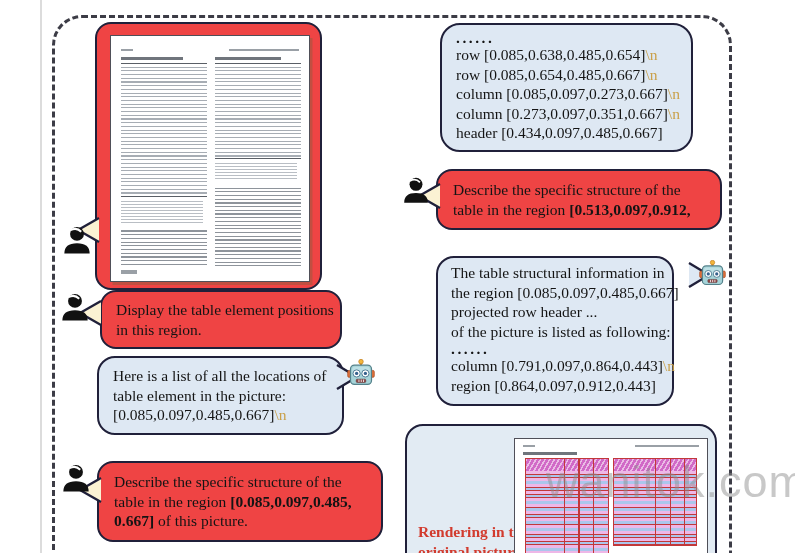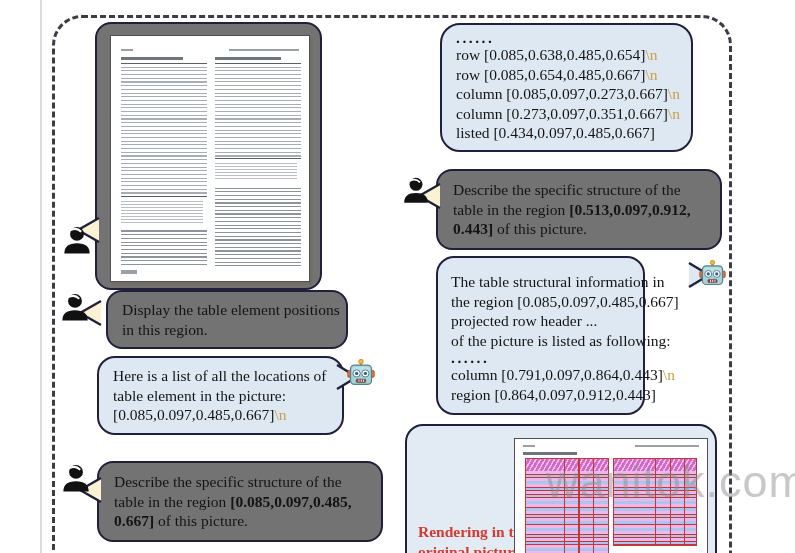--- a/index.html
+++ b/index.html
@@ -17,21 +17,21 @@
   }
   #left-edge-line{left:40px;top:0;width:2px;height:553px;background:#dcdcdc;}
 
   
   .bubble{
     position:absolute;box-sizing:border-box;
     border:2.6px solid #20203a;
     color:#141414;font-size:15.5px;line-height:19.5px;
     z-index:2;
   }
-  .bubble.user{background:#737373;}
+  .bubble.user{background:#ef4444;}
   .bubble.bot{background:#dee8f3;}
   .chat-line{white-space:nowrap;}
   .chat-line .nl{color:#c9a04a;}
   .chat-line .b{font-weight:700;}
   .chat-line.dots{font-weight:700;letter-spacing:2.5px;line-height:15px;}
   .tail{position:absolute;z-index:3;overflow:visible;}
   .icon{position:absolute;z-index:4;}
 
   
   .mini-page{
@@ -93,33 +93,32 @@
 <svg class="tail" style="left:76px;top:216px;" width="24" height="28" viewBox="0 0 24 28">
   <path d="M23,2 L2,14 L23,26" fill="#fbf2d3" stroke="#20203a" stroke-width="2.4" stroke-linejoin="round"></path>
 </svg>
 
 <div class="bubble bot" style="left:440px;top:23px;width:253px;border-radius:20px;padding:5px 10px 7px 14px;">
     <div class="chat-line dots"><span>......</span></div>
     <div class="chat-line"><span>row [0.085,0.638,0.485,0.654]</span><span class="nl">\n</span></div>
     <div class="chat-line"><span>row [0.085,0.654,0.485,0.667]</span><span class="nl">\n</span></div>
     <div class="chat-line"><span>column [0.085,0.097,0.273,0.667]</span><span class="nl">\n</span></div>
     <div class="chat-line"><span>column [0.273,0.097,0.351,0.667]</span><span class="nl">\n</span></div>
-    <div class="chat-line"><span>listed [0.434,0.097,0.485,0.667]</span></div>
+    <div class="chat-line"><span>header [0.434,0.097,0.485,0.667]</span></div>
   </div>
 
 <div class="bubble user" style="left:436px;top:169px;width:286px;border-radius:16px;padding:9px 12px 9px 15px;">
     <div class="chat-line"><span>Describe the specific structure of the</span></div>
     <div class="chat-line"><span>table in the region </span><span class="b">[0.513,0.097,0.912,</span></div>
-    <div class="chat-line"><span class="b">0.443]</span><span> of this picture.</span></div>
   </div>
 <svg class="tail" style="left:417px;top:183px;" width="24" height="26" viewBox="0 0 24 26">
   <path d="M23,1 L2,13 L23,25" fill="#fbf2d3" stroke="#20203a" stroke-width="2.4" stroke-linejoin="round"></path>
 </svg>
 
-<div class="bubble bot" style="left:436px;top:256px;width:209px;border-radius:18px;padding:14px 8px 9px 13px;">
+<div class="bubble bot" style="left:436px;top:256px;width:238px;border-radius:18px;padding:5px 8px 9px 13px;">
     <div class="chat-line"><span>The table structural information in</span></div>
     <div class="chat-line"><span>the region [0.085,0.097,0.485,0.667]</span></div>
     <div class="chat-line"><span>projected row header ...</span></div>
     <div class="chat-line"><span>of the picture is listed as following:</span></div>
     <div class="chat-line dots"><span>......</span></div>
     <div class="chat-line"><span>column [0.791,0.097,0.864,0.443]</span><span class="nl">\n</span></div>
     <div class="chat-line"><span>region [0.864,0.097,0.912,0.443]</span></div>
   </div>
 <svg class="tail" style="left:688px;top:262px;" width="22" height="26" viewBox="0 0 22 26">
   <path d="M1,1 L21,13 L1,25" fill="#dee8f3" stroke="#20203a" stroke-width="2.4" stroke-linejoin="round"></path>
@@ -145,21 +144,21 @@
       <div class="hdr"></div>
       <div class="tbody"></div>
       <div class="vl" style="left:50%;"></div>
       <div class="vl" style="left:68%;"></div>
       <div class="vl" style="left:85%;"></div>
     </div>
     <div class="greek light" style="left:98px;top:112px;width:84px;height:38px;"></div>
   </div>
 </div>
 
-<div class="bubble user" style="left:106px;top:290px;width:242px;border-radius:16px;padding:8px 12px 8px 14px;">
+<div class="bubble user" style="left:100px;top:290px;width:242px;border-radius:16px;padding:8px 12px 8px 14px;">
     <div class="chat-line"><span>Display the table element positions</span></div>
     <div class="chat-line"><span>in this region.</span></div>
   </div>
 <svg class="tail" style="left:78px;top:300px;" width="24" height="26" viewBox="0 0 24 26">
   <path d="M23,1 L2,13 L23,25" fill="#fbf2d3" stroke="#20203a" stroke-width="2.4" stroke-linejoin="round"></path>
 </svg>
 
 <div class="bubble bot" style="left:97px;top:356px;width:247px;border-radius:18px;padding:8px 8px 8px 14px;">
     <div class="chat-line"><span>Here is a list of all the locations of</span></div>
     <div class="chat-line"><span>table element in the picture:</span></div>

